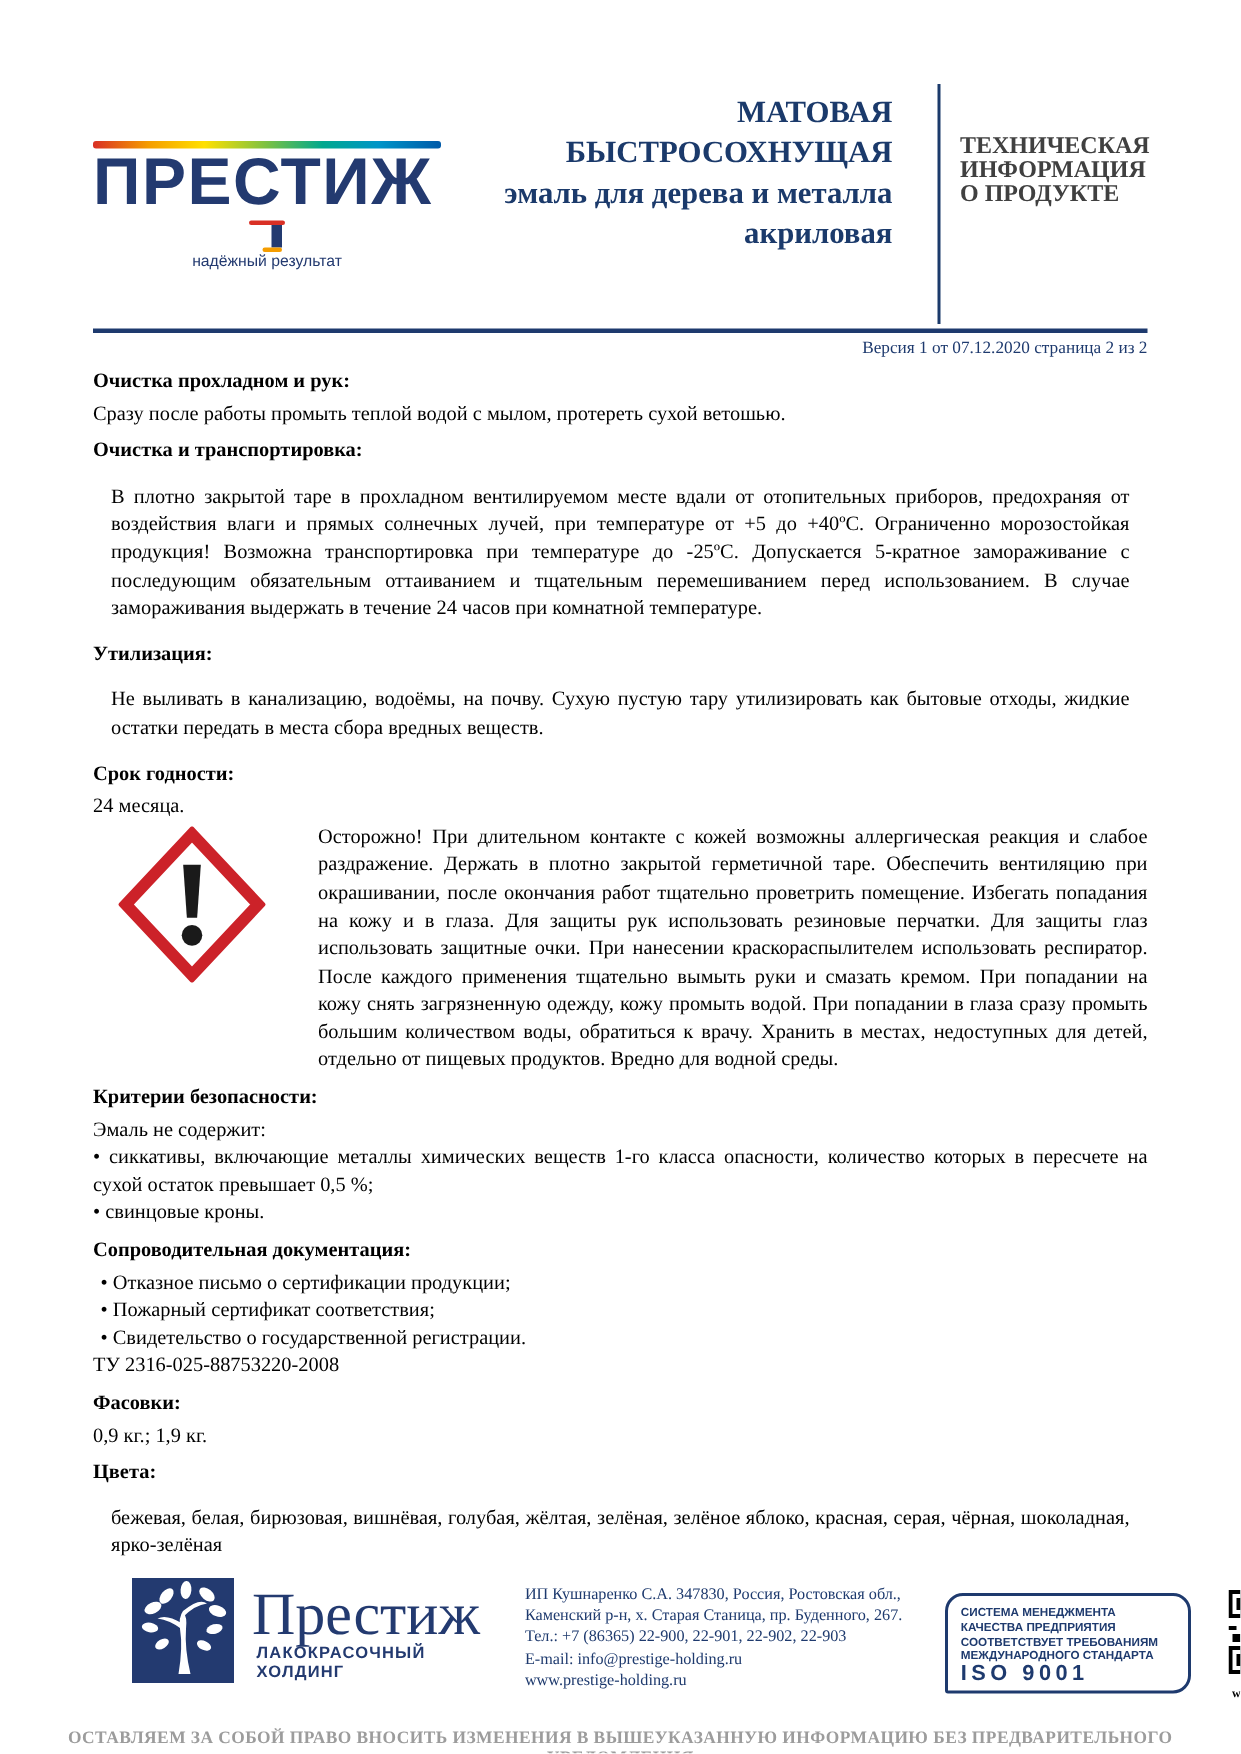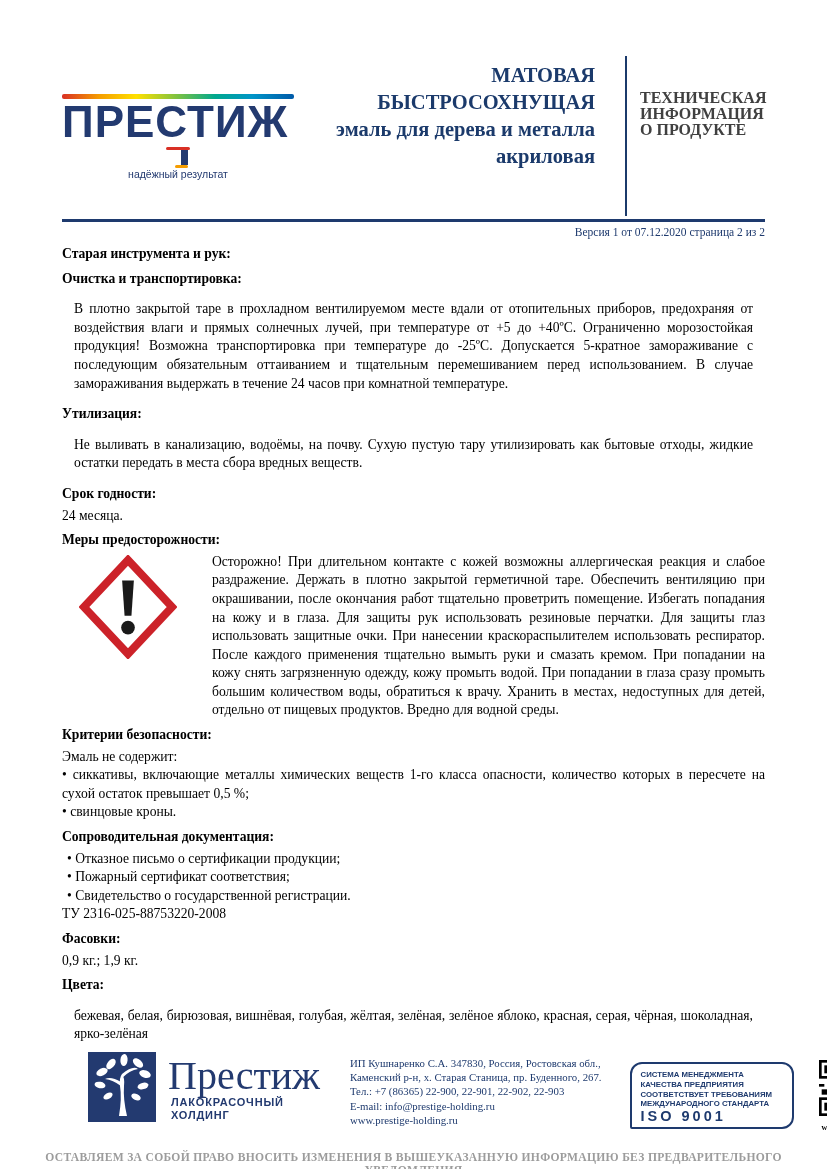--- a/index.html
+++ b/index.html
@@ -92,32 +92,32 @@
       <div>ТЕХНИЧЕСКАЯ</div>
       <div>ИНФОРМАЦИЯ</div>
       <div>О ПРОДУКТЕ</div>
     </div>
   </div>
   <div class="header-rule"></div>
   <div class="version-line">Версия 1 от 07.12.2020 страница 2 из 2</div>
 
   <div class="body">
 
-    <div class="sec-title">Старая инструмента и рук:</div>
+    <div class="sec-title">Очистка прохладном и рук:</div>
+    <p class="plain">Сразу после работы промыть теплой водой с мылом, протереть сухой ветошью.</p>
 
     <div class="sec-title">Очистка и транспортировка:</div>
     <p class="para">В плотно закрытой таре в прохладном вентилируемом месте вдали от отопительных приборов, предохраняя от воздействия влаги и прямых солнечных лучей, при температуре от +5 до +40ºС. Ограниченно морозостойкая продукция! Возможна транспортировка при температуре до -25ºС. Допускается 5-кратное замораживание с последующим обязательным оттаиванием и тщательным перемешиванием перед использованием. В случае замораживания выдержать в течение 24 часов при комнатной температуре.</p>
 
     <div class="sec-title">Утилизация:</div>
     <p class="para">Не выливать в канализацию, водоёмы, на почву. Сухую пустую тару утилизировать как бытовые отходы, жидкие остатки передать в места сбора вредных веществ.</p>
 
     <div class="sec-title">Срок годности:</div>
     <p class="plain">24 месяца.</p>
 
-    <div class="sec-title">Меры предосторожности:</div>
     <div class="precaution-row">
       <div class="ghs-col">
         <svg width="98" height="104" viewBox="0 0 100 106" xmlns="http://www.w3.org/2000/svg">
           <path d="M50 5 L95 53 L50 101 L5 53 Z" fill="#ffffff" stroke="#cc2229" stroke-width="8" stroke-linejoin="miter"></path>
           <path d="M44 26 h12 l-2.5 36 h-7 Z" fill="#1a1a1a"></path>
           <circle cx="50" cy="74" r="7" fill="#1a1a1a"></circle>
         </svg>
       </div>
       <div class="precaution-text">Осторожно! При длительном контакте с кожей возможны аллергическая реакция и слабое раздражение. Держать в плотно закрытой герметичной таре. Обеспечить вентиляцию при окрашивании, после окончания работ тщательно проветрить помещение. Избегать попадания на кожу и в глаза. Для защиты рук использовать резиновые перчатки. Для защиты глаз использовать защитные очки. При нанесении краскораспылителем использовать респиратор. После каждого применения тщательно вымыть руки и смазать кремом.  При попадании на кожу снять загрязненную одежду, кожу промыть водой. При попадании в глаза сразу промыть большим количеством воды, обратиться к врачу. Хранить в местах, недоступных для детей, отдельно от пищевых продуктов. Вредно для водной среды.</div>
     </div>

